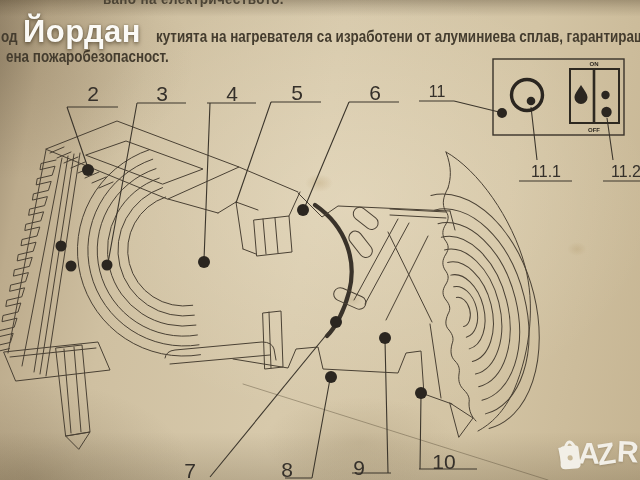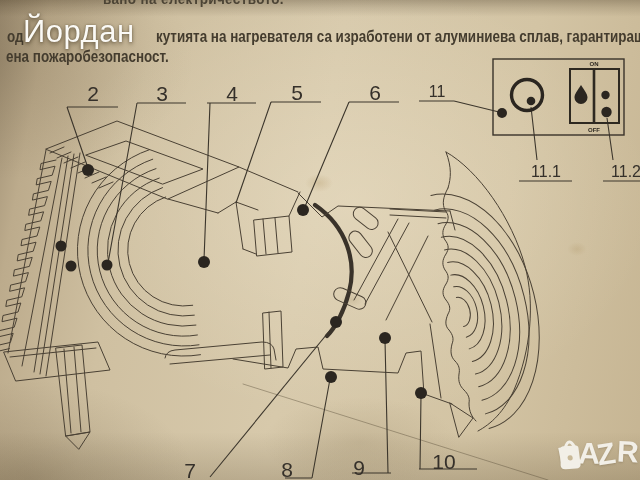--- a/index.html
+++ b/index.html
@@ -16,24 +16,24 @@
       radial-gradient(14px 10px at 577px 249px, rgba(150,118,58,.16), rgba(150,118,58,0) 70%),
       radial-gradient(16px 10px at 352px 300px, rgba(120,95,50,.14), rgba(120,95,50,0) 70%),
       radial-gradient(130px 60px at 360px 442px, rgba(96,78,46,.13), rgba(96,78,46,0) 75%),
       radial-gradient(220px 130px at 30px 478px, rgba(76,60,36,.22), rgba(76,60,36,0) 75%),
       radial-gradient(260px 160px at 0px 60px, rgba(76,60,36,.16), rgba(76,60,36,0) 75%);}
   .topstrip{position:absolute;left:0;top:0;width:640px;height:8px;overflow:hidden;}
   .topstrip span{position:absolute;left:103px;top:-10px;font-size:15px;font-weight:700;
       color:#4c4435;letter-spacing:.4px;display:inline-block;transform:scaleX(.9);transform-origin:0 0;}
   .doctext{position:absolute;left:0;top:0;width:640px;color:#443c2e;font-weight:700;font-size:16px;}
   .doctext .sx{display:inline-block;transform:scaleX(.84);transform-origin:0 50%;white-space:nowrap;}
-  .frag-left{position:absolute;left:7px;top:28px;}
+  .frag-left{position:absolute;left:1px;top:28px;}
   .line1{position:absolute;left:156px;top:28px;}
   .line2{position:absolute;left:6px;top:48px;}
-  .wm-user{position:absolute;left:23px;top:14px;font-size:31px;font-weight:400;color:#fbfaf6;
+  .wm-user{position:absolute;left:23px;top:14px;font-size:31px;font-weight:700;color:#fbfaf6;
       letter-spacing:.5px;text-shadow:0 2px 4px rgba(45,34,14,.55),0 0 2px rgba(45,34,14,.35);}
   .bazar{position:absolute;right:4px;bottom:8px;display:flex;align-items:flex-end;
       transform:rotate(-4deg);color:#f2efe7;font-weight:800;font-size:30px;letter-spacing:-2px;
       text-shadow:0 1px 2px rgba(80,65,40,.25);}
   .bazar b{display:inline-block;font-weight:800;}
   .bz1{transform:rotate(-7deg);} .bz2{transform:rotate(5deg) translateY(-2px);}
   .bz3{transform:rotate(-5deg);} .bz4{transform:rotate(7deg) translateY(-1px);margin-left:1px;}
   .bagicon{display:inline-block;margin:0 0 2px 2px;}
   svg{position:absolute;left:0;top:0;}
   svg text{font-family:"Liberation Sans",sans-serif;}

